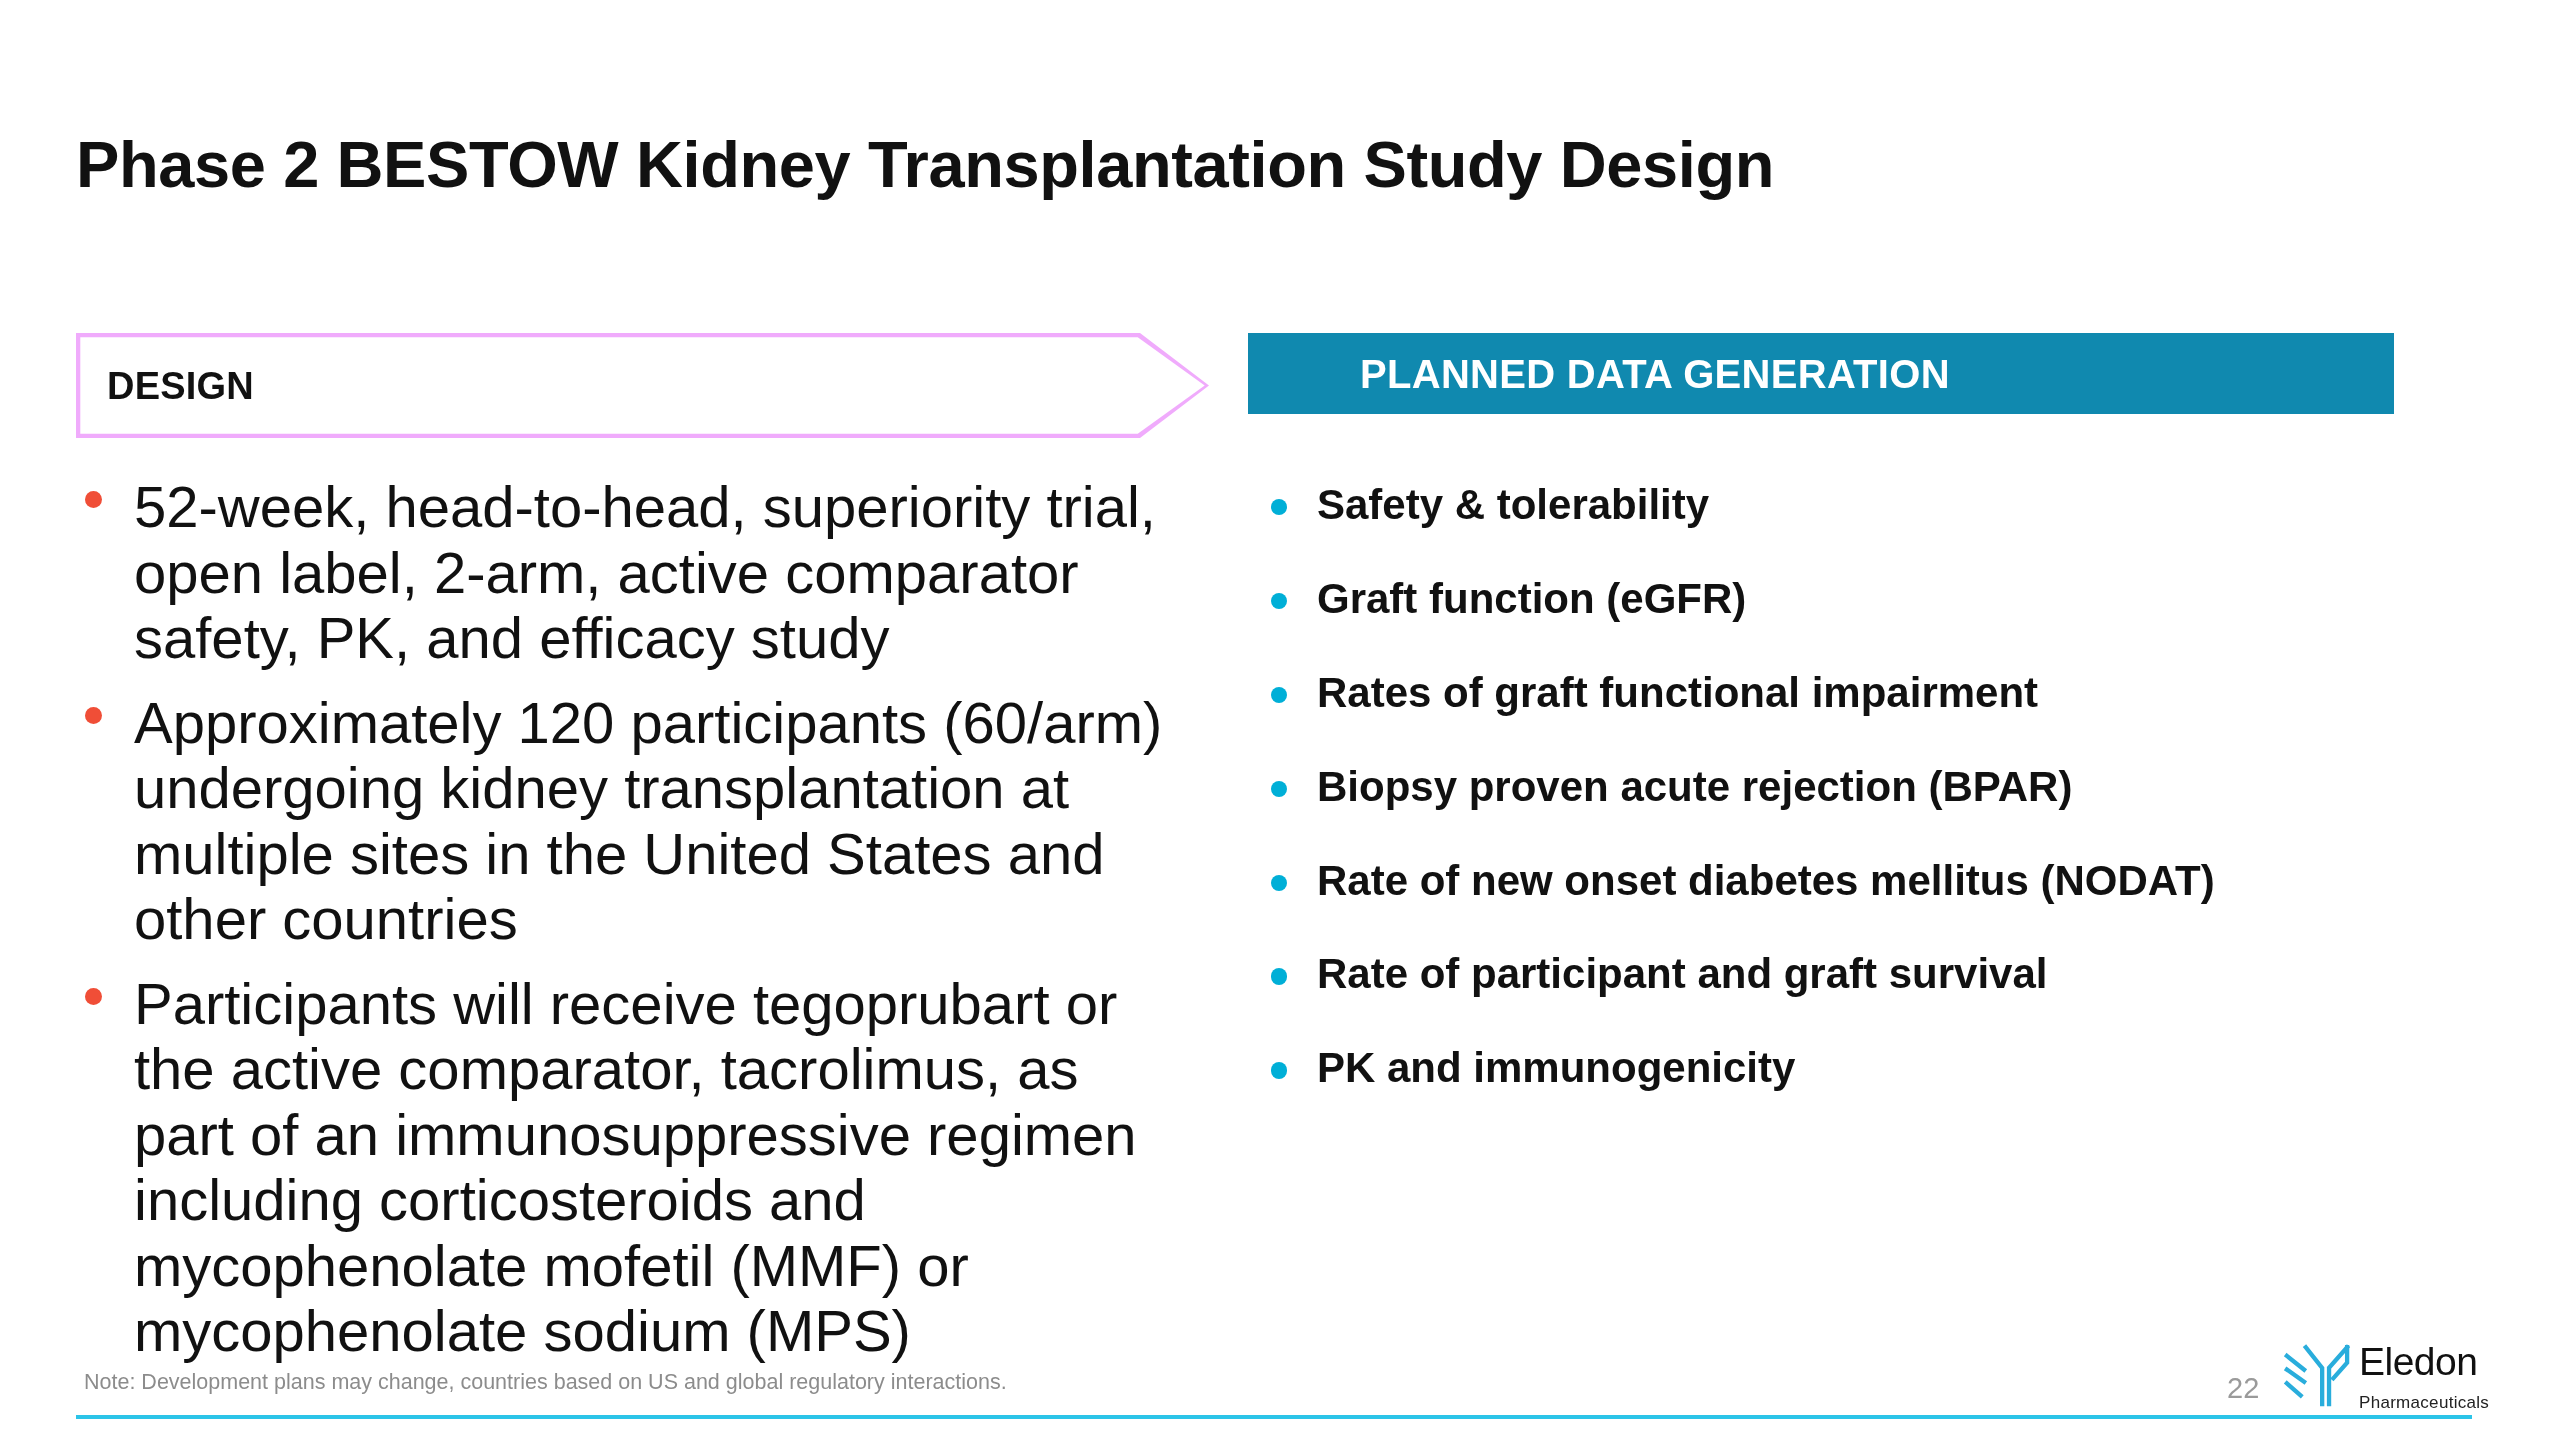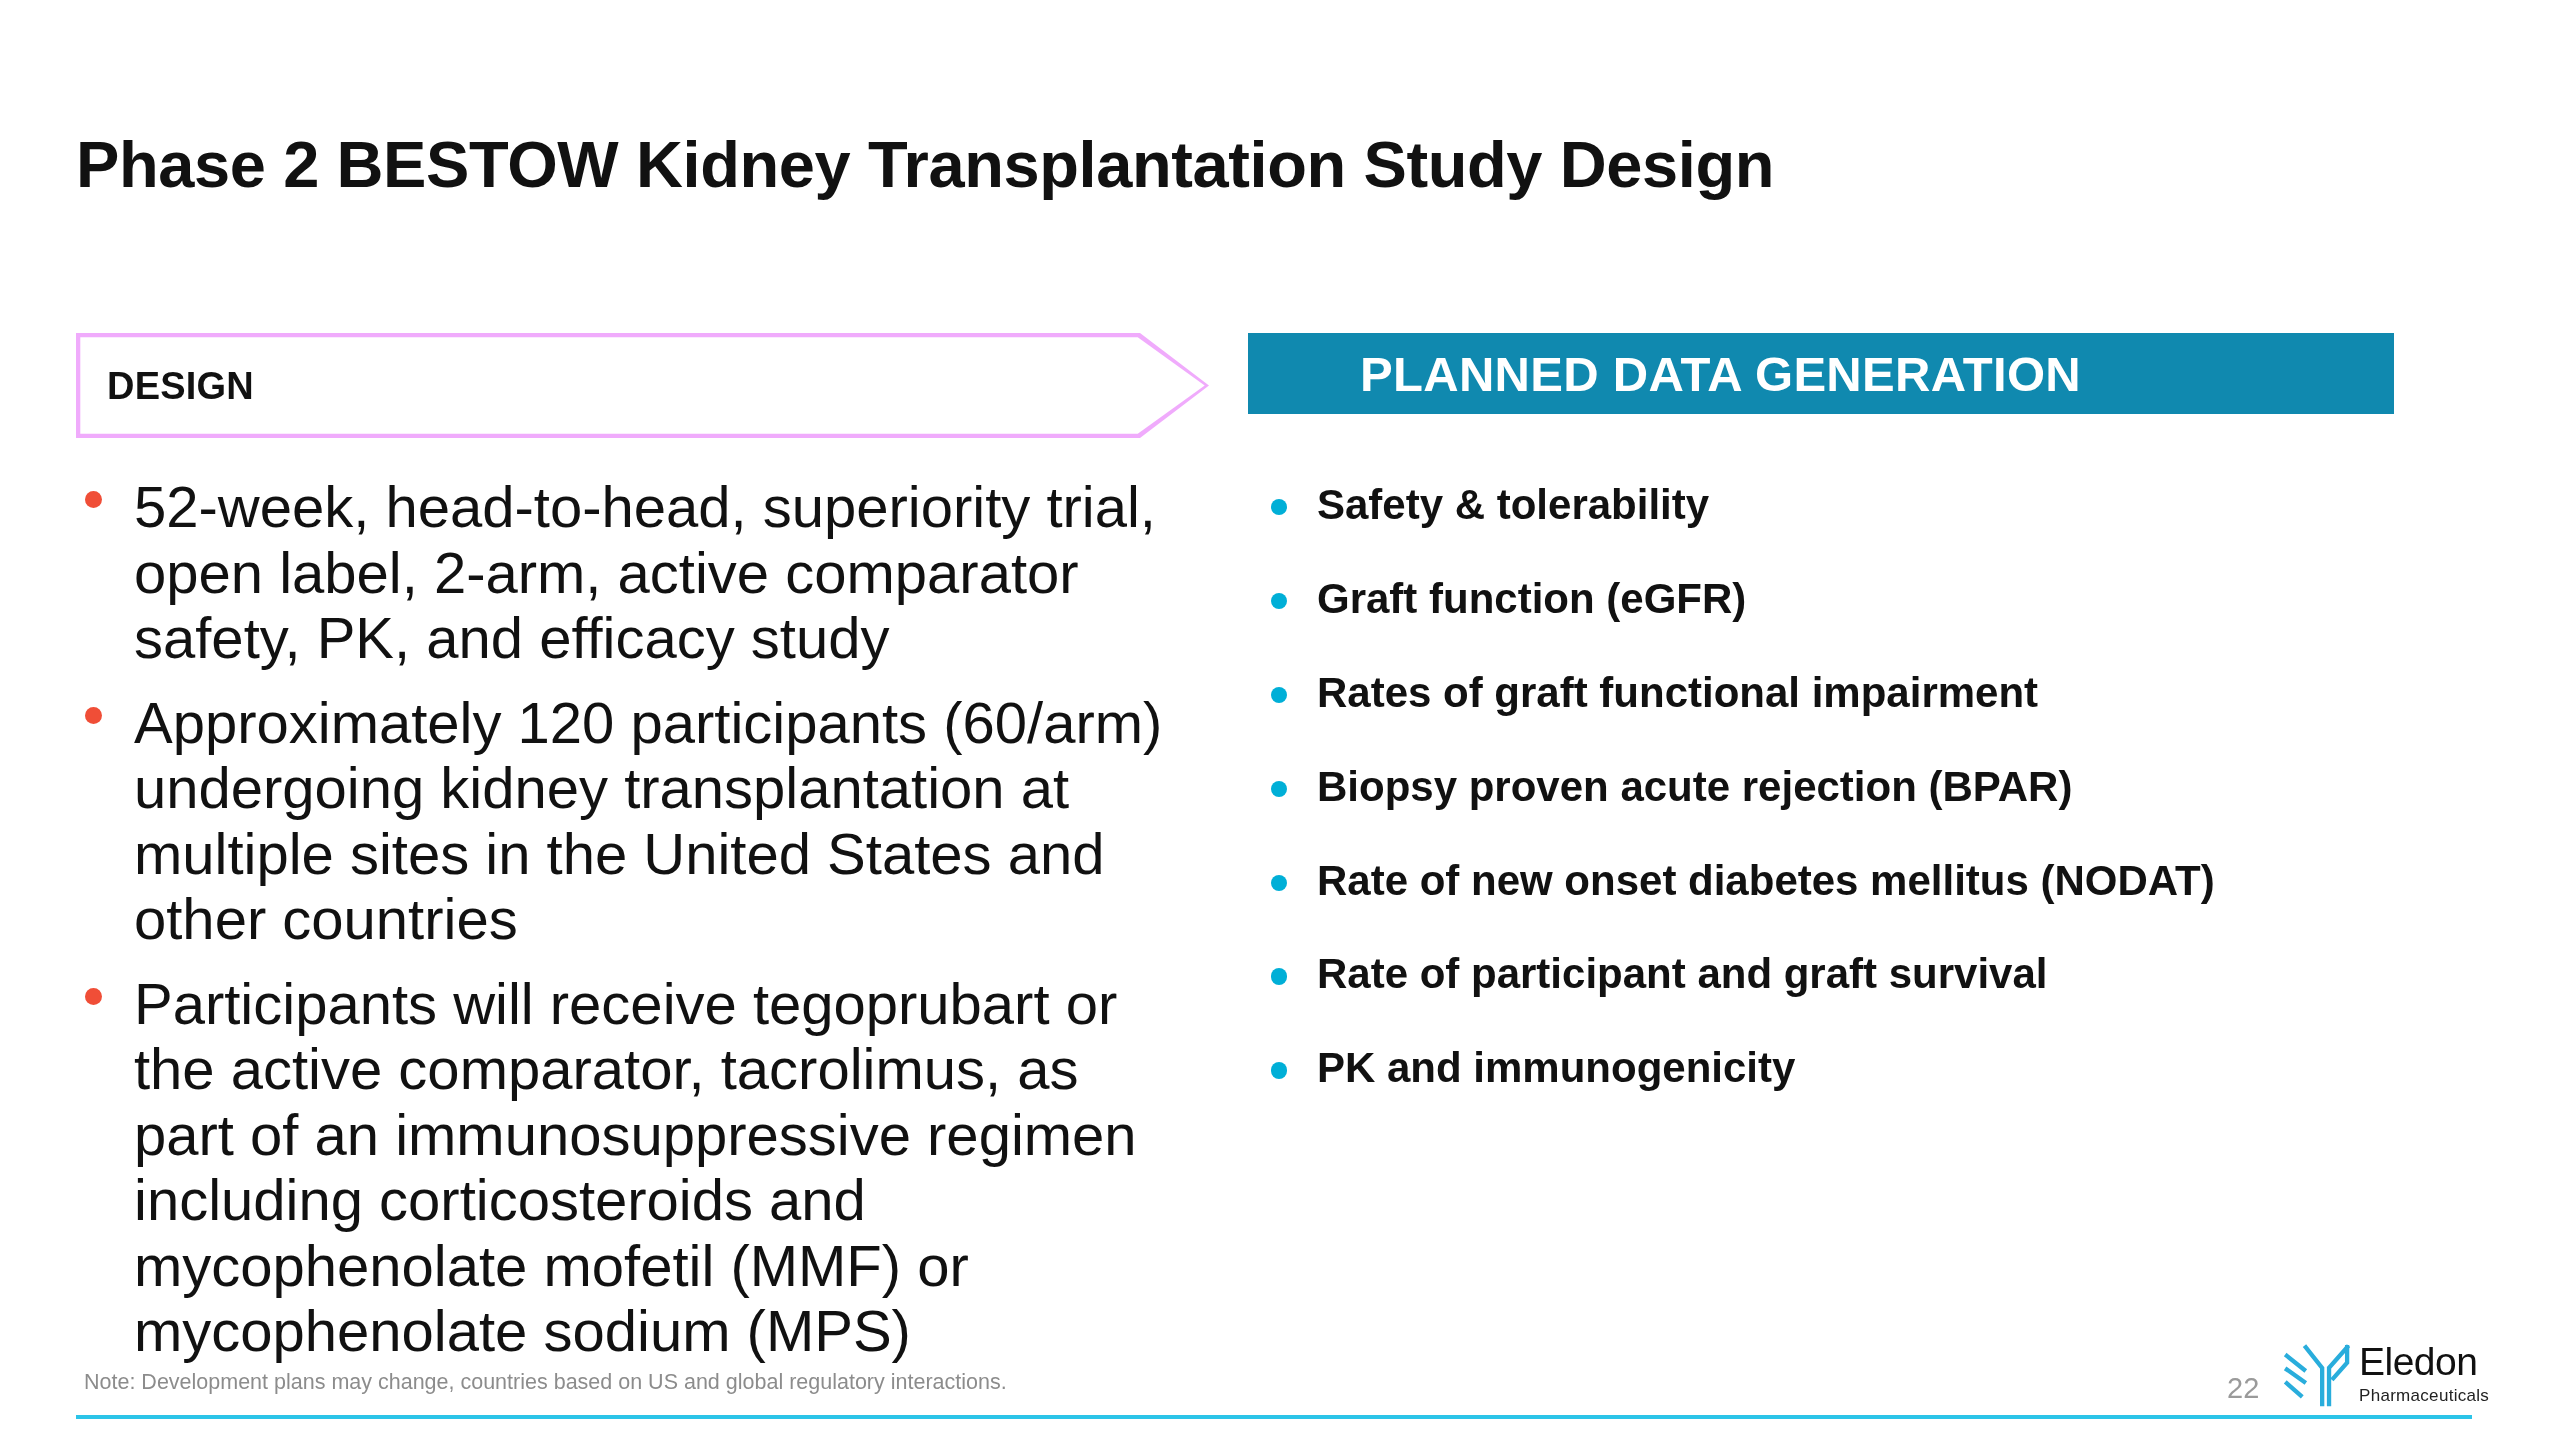--- a/index.html
+++ b/index.html
@@ -51,21 +51,21 @@
     width: 1146px;
     height: 81px;
     background: #1089AF;
   }
 
   .banner-teal-label {
     position: absolute;
     left: 112px;
     top: 50%;
     transform: translateY(-50%);
-    font-size: 49px;
+    font-size: 40px;
     font-weight: bold;
     color: #ffffff;
     letter-spacing: 0.3px;
     white-space: nowrap;
   }
 
   
   .banner-design {
     position: absolute;
     left: 0;
@@ -209,21 +209,21 @@
     line-height: 0.96;
     font-weight: 400;
     color: #111111;
     letter-spacing: -0.5px;
   }
   .logo-sub {
     font-size: 17px;
     line-height: 1;
     color: #222222;
     letter-spacing: 0.3px;
-    margin-top: 6px;
+    margin-top: 13px;
   }
 </style>
 </head>
 <body>
 
 <div class="slide">
 
   <div class="slide-title">Phase 2 BESTOW Kidney Transplantation Study Design</div>
 
   <div class="banner-row">

